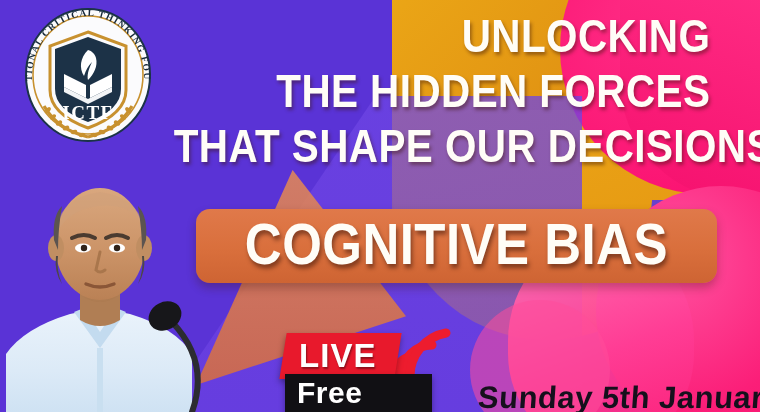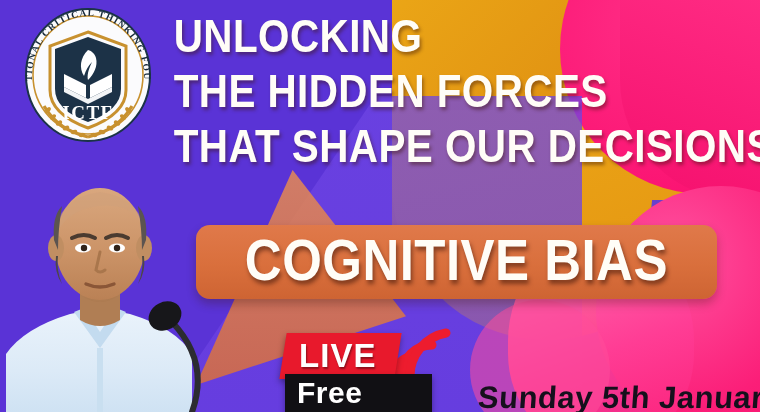--- a/index.html
+++ b/index.html
@@ -100,21 +100,21 @@
     z-index:6;
   }
   .logo svg{ display:block; width:100%; height:100%; }
 
   
   .title{
     position:absolute;
     left:130px; top:12px;
     width:624px;
     z-index:7;
-    text-align:left;
+    text-align:right;
   }
   .tline{
     display:block;
     color:#FFFDF7;
     font-family:"Liberation Sans Narrow","Liberation Sans",sans-serif;
     font-weight:700;
     letter-spacing:0.5px;
     text-transform:uppercase;
     white-space:nowrap;
     transform:scaleX(.86);
@@ -123,21 +123,20 @@
     line-height:1.0;
   }
   .tline.l1{ font-size:47px; margin-bottom:8px; }
   .tline.l2{ font-size:47px; margin-bottom:8px; }
   .tline.l3{ font-size:47px; margin-bottom:6px; }
 
   .highlight-wrap{
     position:absolute;
     left:196px; top:209px;
     z-index:8;
-    margin-top:16px;
   }
   .highlight-box{
     display:inline-block;
     background:linear-gradient(180deg,#E0794A 0%,#D96F3C 55%,#CE6433 100%);
     border-radius:14px;
     padding:6px 20px 10px 20px;
     box-shadow:0 5px 10px rgba(60,20,10,.30);
   }
   .highlight-box .tline{
     font-size:58px;

